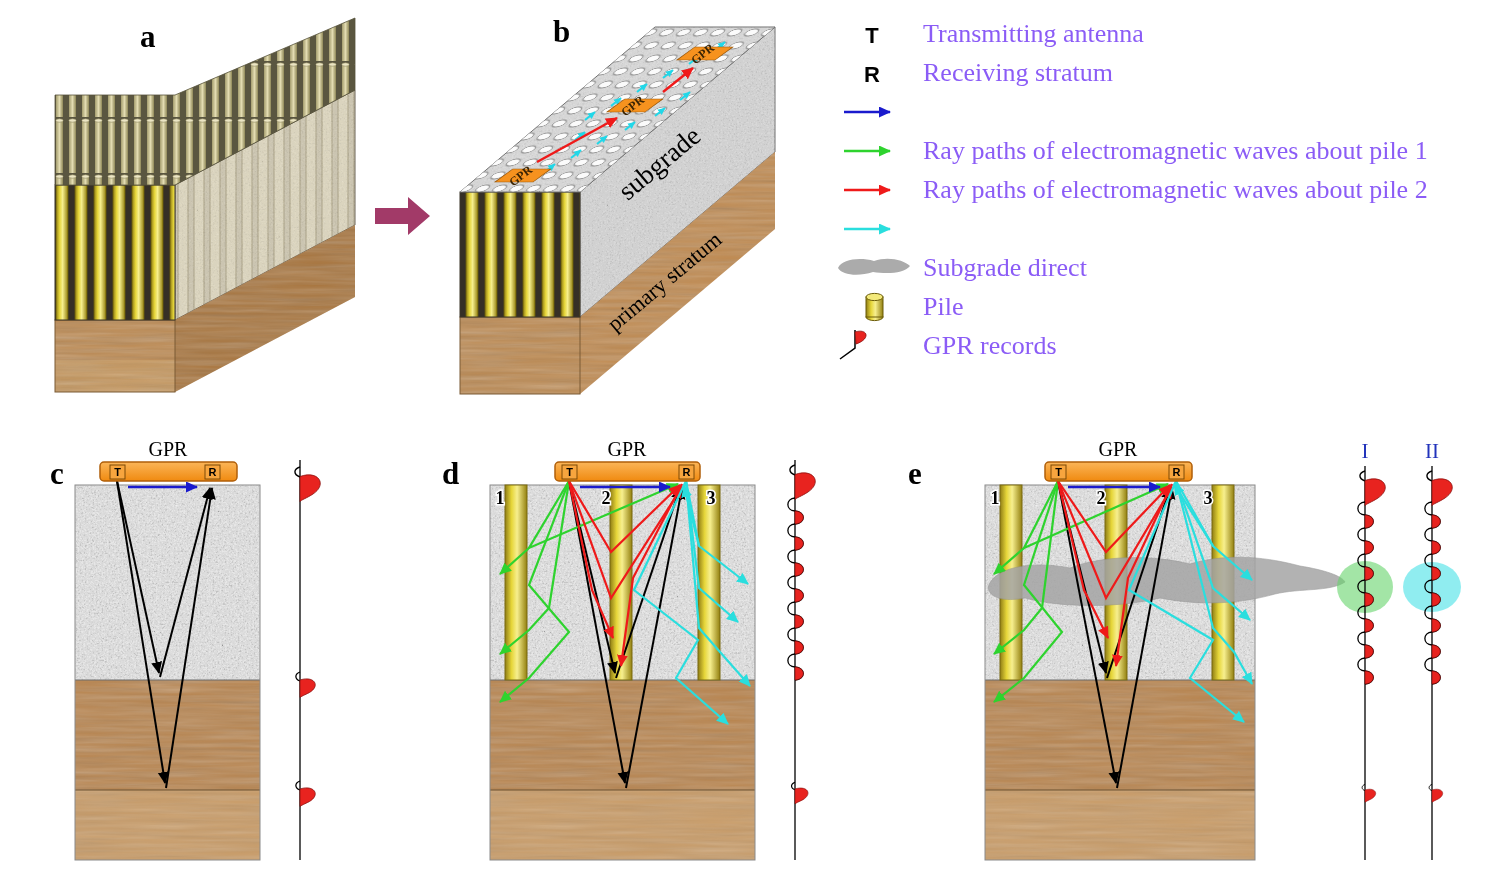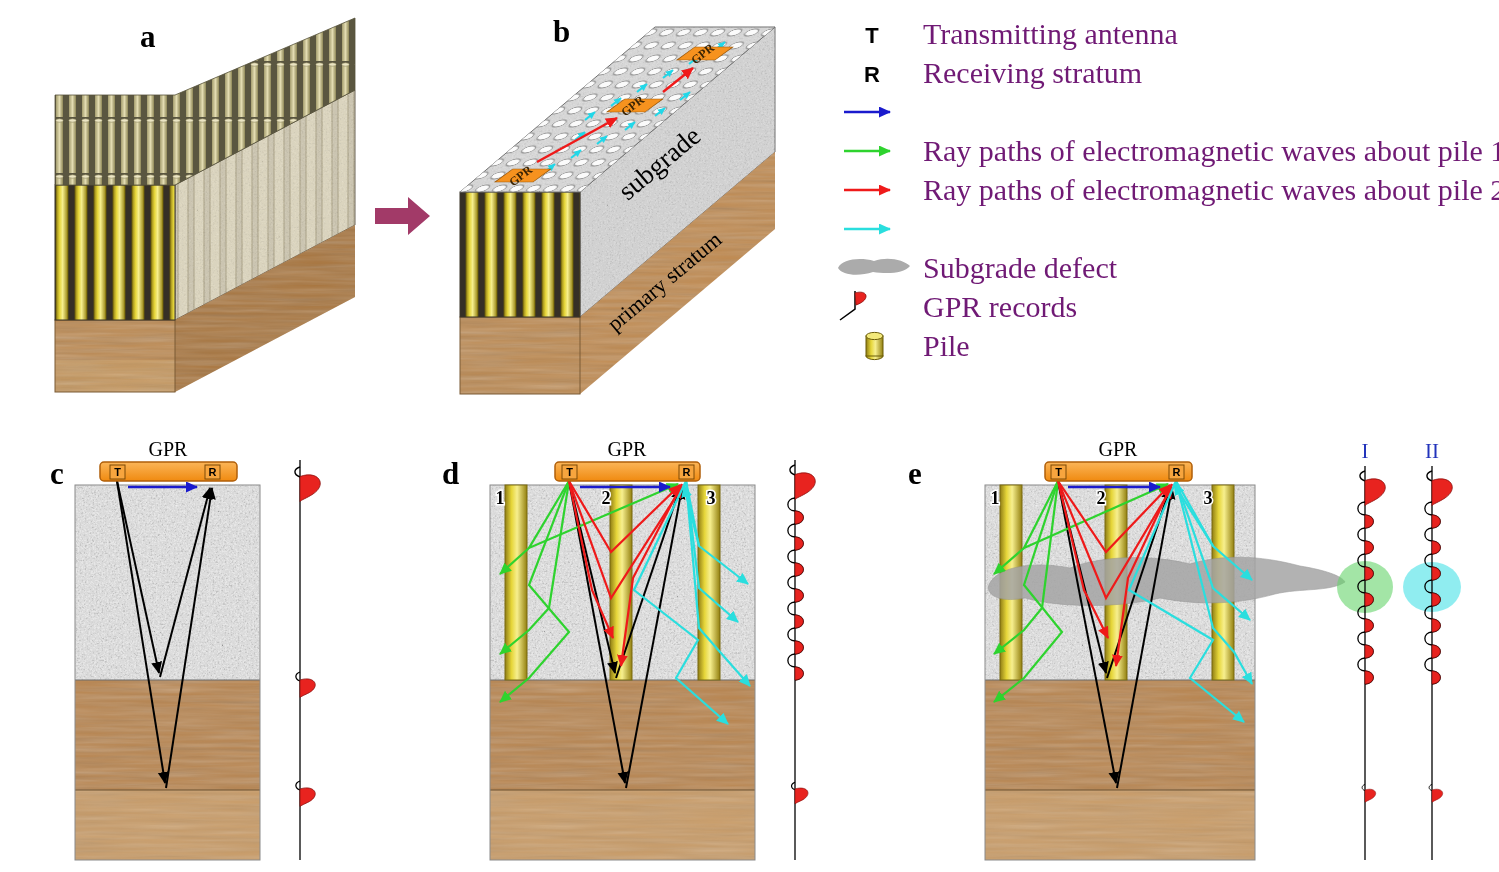--- a/index.html
+++ b/index.html
@@ -11,21 +11,21 @@
   .gpr-title{font-size:20px;}
   .tr{font-family:"Liberation Sans",sans-serif;font-weight:bold;font-size:11px;}
   .pile-num{font-weight:bold;font-size:18px;paint-order:stroke;stroke:#ffffff;stroke-width:3px;fill:#000;}
   .trace-label{font-size:21px;fill:#2233bb;}
   .face-label{font-size:27px;}
   .face-label-sm{font-size:22px;}
   .gpr3d-label{font-size:12px;font-weight:bold;fill:#3a2404;}
   .legend{left:828px;top:14px;width:668px;}
   .legend-row{display:flex;align-items:center;height:39px;}
   .legend-icon{width:95px;flex:0 0 95px;height:38px;}
-  .legend-label{font-size:30px;color:#701a75;white-space:nowrap;}
+  .legend-label{font-size:26px;color:#8b5cf6;white-space:nowrap;}
   .legend-sym{font-family:"Liberation Sans",sans-serif;font-weight:bold;font-size:22px;}
 </style>
 </head>
 <body>
 
 <div class="canvas">
 
   <svg width="0" height="0" style="position:absolute" aria-hidden="true">
     <defs>
       <filter id="speckle" x="-2%" y="-2%" width="104%" height="104%">
@@ -238,36 +238,36 @@
     </div>
     <div class="legend-row">
       <svg class="legend-icon">
           <line x1="16" y1="19" x2="62" y2="19" stroke="#2adede" stroke-width="2.6" marker-end="url(#mCyan)"></line>
         </svg>
     </div>
     <div class="legend-row">
       <svg class="legend-icon">
           <path d="M10,19 C14,10 32,8 46,12 C60,7 76,11 82,17 C76,25 58,25 45,23 C30,28 14,26 10,19 Z" fill="#ababab"></path>
         </svg>
-      <div class="legend-label">Subgrade defect</div>
-    </div>
-    <div class="legend-row">
-      <svg class="legend-icon">
-        <path d="M12,32 L27,21 L27,3" stroke="#000" fill="none" stroke-width="1.5"></path>
-        <path d="M27,5 C40,1 43,12 28,17 Z" fill="#e8231f" stroke="#8a0f0c" stroke-width="0.8"></path>
-      </svg>
-      <div class="legend-label">GPR records</div>
+      <div class="legend-label">Subgrade direct</div>
     </div>
     <div class="legend-row">
       <svg class="legend-icon">
         <ellipse cx="46.5" cy="29" rx="8.5" ry="3.6" fill="url(#pileGradH)" stroke="#6b5c08"></ellipse>
         <rect x="38" y="9" width="17" height="20" fill="url(#pileGradH)" stroke="#6b5c08"></rect>
         <ellipse cx="46.5" cy="9" rx="8.5" ry="3.6" fill="#f3e97a" stroke="#6b5c08"></ellipse>
       </svg>
       <div class="legend-label">Pile</div>
+    </div>
+    <div class="legend-row">
+      <svg class="legend-icon">
+        <path d="M12,32 L27,21 L27,3" stroke="#000" fill="none" stroke-width="1.5"></path>
+        <path d="M27,5 C40,1 43,12 28,17 Z" fill="#e8231f" stroke="#8a0f0c" stroke-width="0.8"></path>
+      </svg>
+      <div class="legend-label">GPR records</div>
     </div>
   </div>
 
   <svg style="left:40px;top:440px" width="300" height="430" viewBox="0 0 300 430">
     <text class="panel-label" x="10" y="44">c</text>
     <g>
       <rect x="35" y="45" width="185" height="195" fill="#e8e8e8"></rect>
       <rect x="35" y="45" width="185" height="195" filter="url(#speckle)" opacity="0.55"></rect>
       <rect x="35" y="240" width="185" height="110" fill="#b9854f"></rect>
       <rect x="35" y="240" width="185" height="110" filter="url(#wood)" opacity="0.35"></rect>

